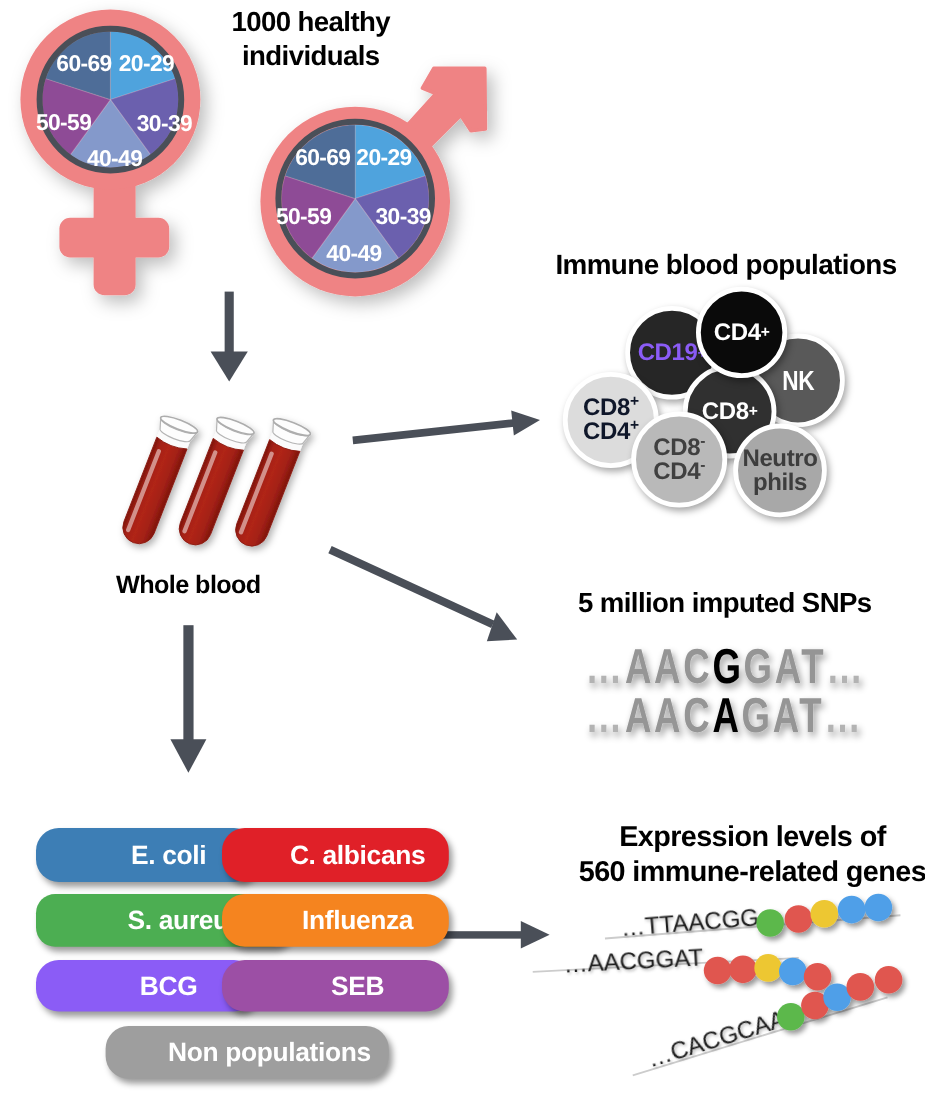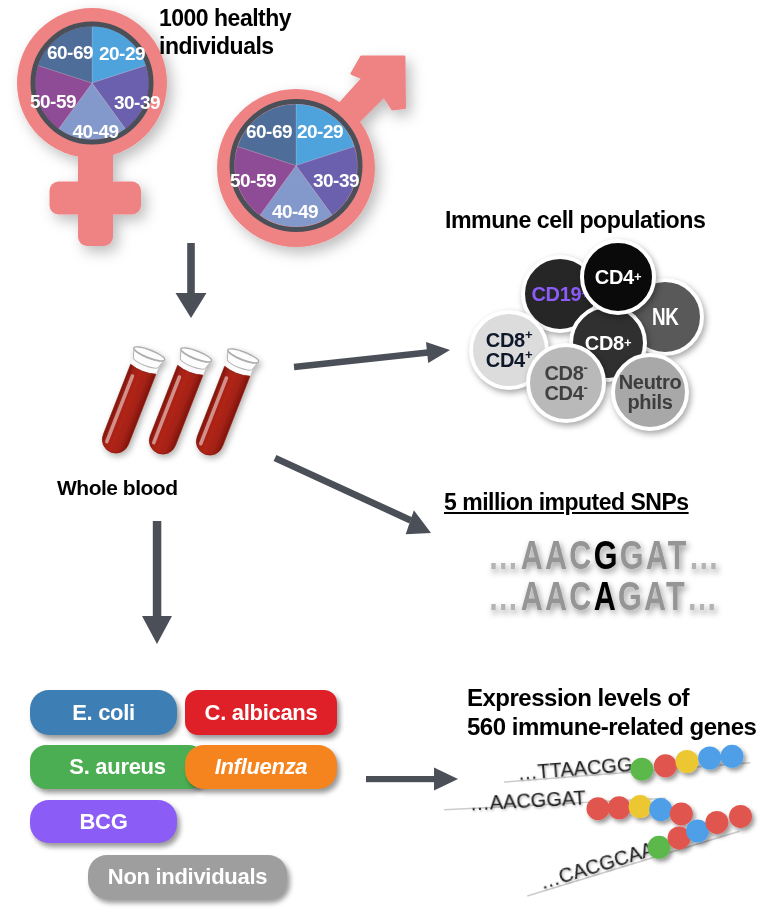--- a/index.html
+++ b/index.html
@@ -1,21 +1,21 @@
 <!DOCTYPE html>
 <html><head>
 <meta charset="utf-8">
 <style>
 html,body{margin:0;padding:0;background:#fff;}
 #page{position:relative;width:771px;height:922px;background:#fff;overflow:hidden;
   font-family:"Liberation Sans",sans-serif;}
-.title{position:absolute;font-weight:bold;color:#000;letter-spacing:-0.5px;}
+.title{position:absolute;font-weight:bold;color:#000;text-align:center;letter-spacing:-0.5px;}
 .pill{position:absolute;border-radius:19px;color:#fff;font-weight:bold;font-size:22px;
   display:flex;align-items:center;justify-content:center;
-  box-shadow:3px 4px 5px rgba(0,0,0,0.40);letter-spacing:-0.3px;}
+  box-shadow:3px 4px 5px rgba(0,0,0,0.40);letter-spacing:-0.3px;padding-left:37px;}
 .cell{position:absolute;border-radius:50%;border:4px solid #fff;box-sizing:border-box;
   display:flex;align-items:center;justify-content:center;text-align:center;
   font-weight:bold;font-size:20px;line-height:20.5px;
   box-shadow:2px 3px 6px rgba(0,0,0,0.35);letter-spacing:-0.3px;}
 .cell sup{font-size:13px;vertical-align:super;line-height:0;}
 .cell span{display:block;}
 </style>
 </head>
 <body>
 <div id="page">
@@ -162,41 +162,42 @@
     <circle cx="659.0" cy="847.3" r="11.5" fill="#5cb84c"></circle>
     <circle cx="679.1" cy="837.9" r="11.5" fill="#e0564f"></circle>
     <circle cx="697.6" cy="831.0" r="11.5" fill="#4f9fe8"></circle>
     <circle cx="716.9" cy="822.4" r="11.5" fill="#e0564f"></circle>
     <circle cx="740.5" cy="816.4" r="11.5" fill="#e0564f"></circle>
   </g>
  </g>
 </svg>
 
 <div class="title" style="left:159px;top:5px;width:200px;font-size:23px;line-height:27.5px;">1000 healthy<br>individuals</div>
-<div class="title" style="left:445px;top:207px;width:320px;font-size:23.2px;">Immune cell populations</div>
-<div class="title" style="left:444px;top:489px;width:320px;font-size:23px;text-decoration:underline;">5 million imputed SNPs</div>
+<div class="title" style="left:445px;top:207px;width:320px;font-size:23.2px;">Immune blood populations</div>
+<div class="title" style="left:444px;top:489px;width:320px;font-size:23px;">5 million imputed SNPs</div>
 <div class="title" style="left:467px;top:684px;width:320px;font-size:24px;line-height:28.5px;">Expression levels of<br>560 immune-related genes</div>
 <div class="title" style="left:57px;top:476px;width:200px;font-size:21px;">Whole blood</div>
 
 <div class="cell" style="left:626px;top:278px;width:78px;height:78px;background:#595959;color:#fff;font-size:23px;">
       <span style="transform:scaleX(0.82);">NK</span>
     </div>
 <div class="cell" style="left:521px;top:255px;width:78px;height:78px;background:#262626;color:#8b5cf6;">CD19<sup>+</sup></div>
 <div class="cell" style="left:569px;top:304px;width:78px;height:78px;background:#303030;color:#fff;">CD8<sup>+</sup></div>
 <div class="cell" style="left:580px;top:239px;width:76px;height:76px;background:#0a0a0a;color:#fff;">CD4<sup>+</sup></div>
 <div class="cell" style="left:469px;top:310px;width:80px;height:80px;background:#dcdcdc;color:#0f172a;">
       <span>CD8<sup>+</sup><br>CD4<sup>+</sup></span>
     </div>
 <div class="cell" style="left:526px;top:343px;width:80px;height:80px;background:#b9b9b9;color:#404040;">
       <span>CD8<sup>-</sup><br>CD4<sup>-</sup></span>
     </div>
 <div class="cell" style="left:611px;top:353px;width:78px;height:78px;background:#a8a8a8;color:#3d3d3d;">
       <span>Neutro<br>phils</span>
     </div>
 
 <div class="pill" style="left:30px;top:690px;width:147px;height:45px;background:#3d7eb5;">E. coli</div>
-<div class="pill" style="left:185px;top:690px;width:152px;height:45px;background:#e02028;border-radius:13px;">C. albicans</div>
+<div class="pill" style="left:185px;top:690px;width:152px;height:45px;background:#e02028;">C. albicans</div>
 <div class="pill" style="left:30px;top:745px;width:175px;height:44px;background:#4cae52;border-radius:16px;">S. aureus</div>
-<div class="pill" style="left:185px;top:745px;width:152px;height:44px;background:#f5841f;font-style:italic;">Influenza</div>
+<div class="pill" style="left:185px;top:745px;width:152px;height:44px;background:#f5841f;">Influenza</div>
 <div class="pill" style="left:30px;top:800px;width:147px;height:43px;background:#8b5cf6;">BCG</div>
-<div class="pill" style="left:88px;top:855px;width:199px;height:44px;background:#9e9e9e;">Non individuals</div>
+<div class="pill" style="left:185px;top:800px;width:152px;height:43px;background:#9c4fa5;">SEB</div>
+<div class="pill" style="left:88px;top:855px;width:199px;height:44px;background:#9e9e9e;">Non populations</div>
 
 </div>
 
 </body></html>

